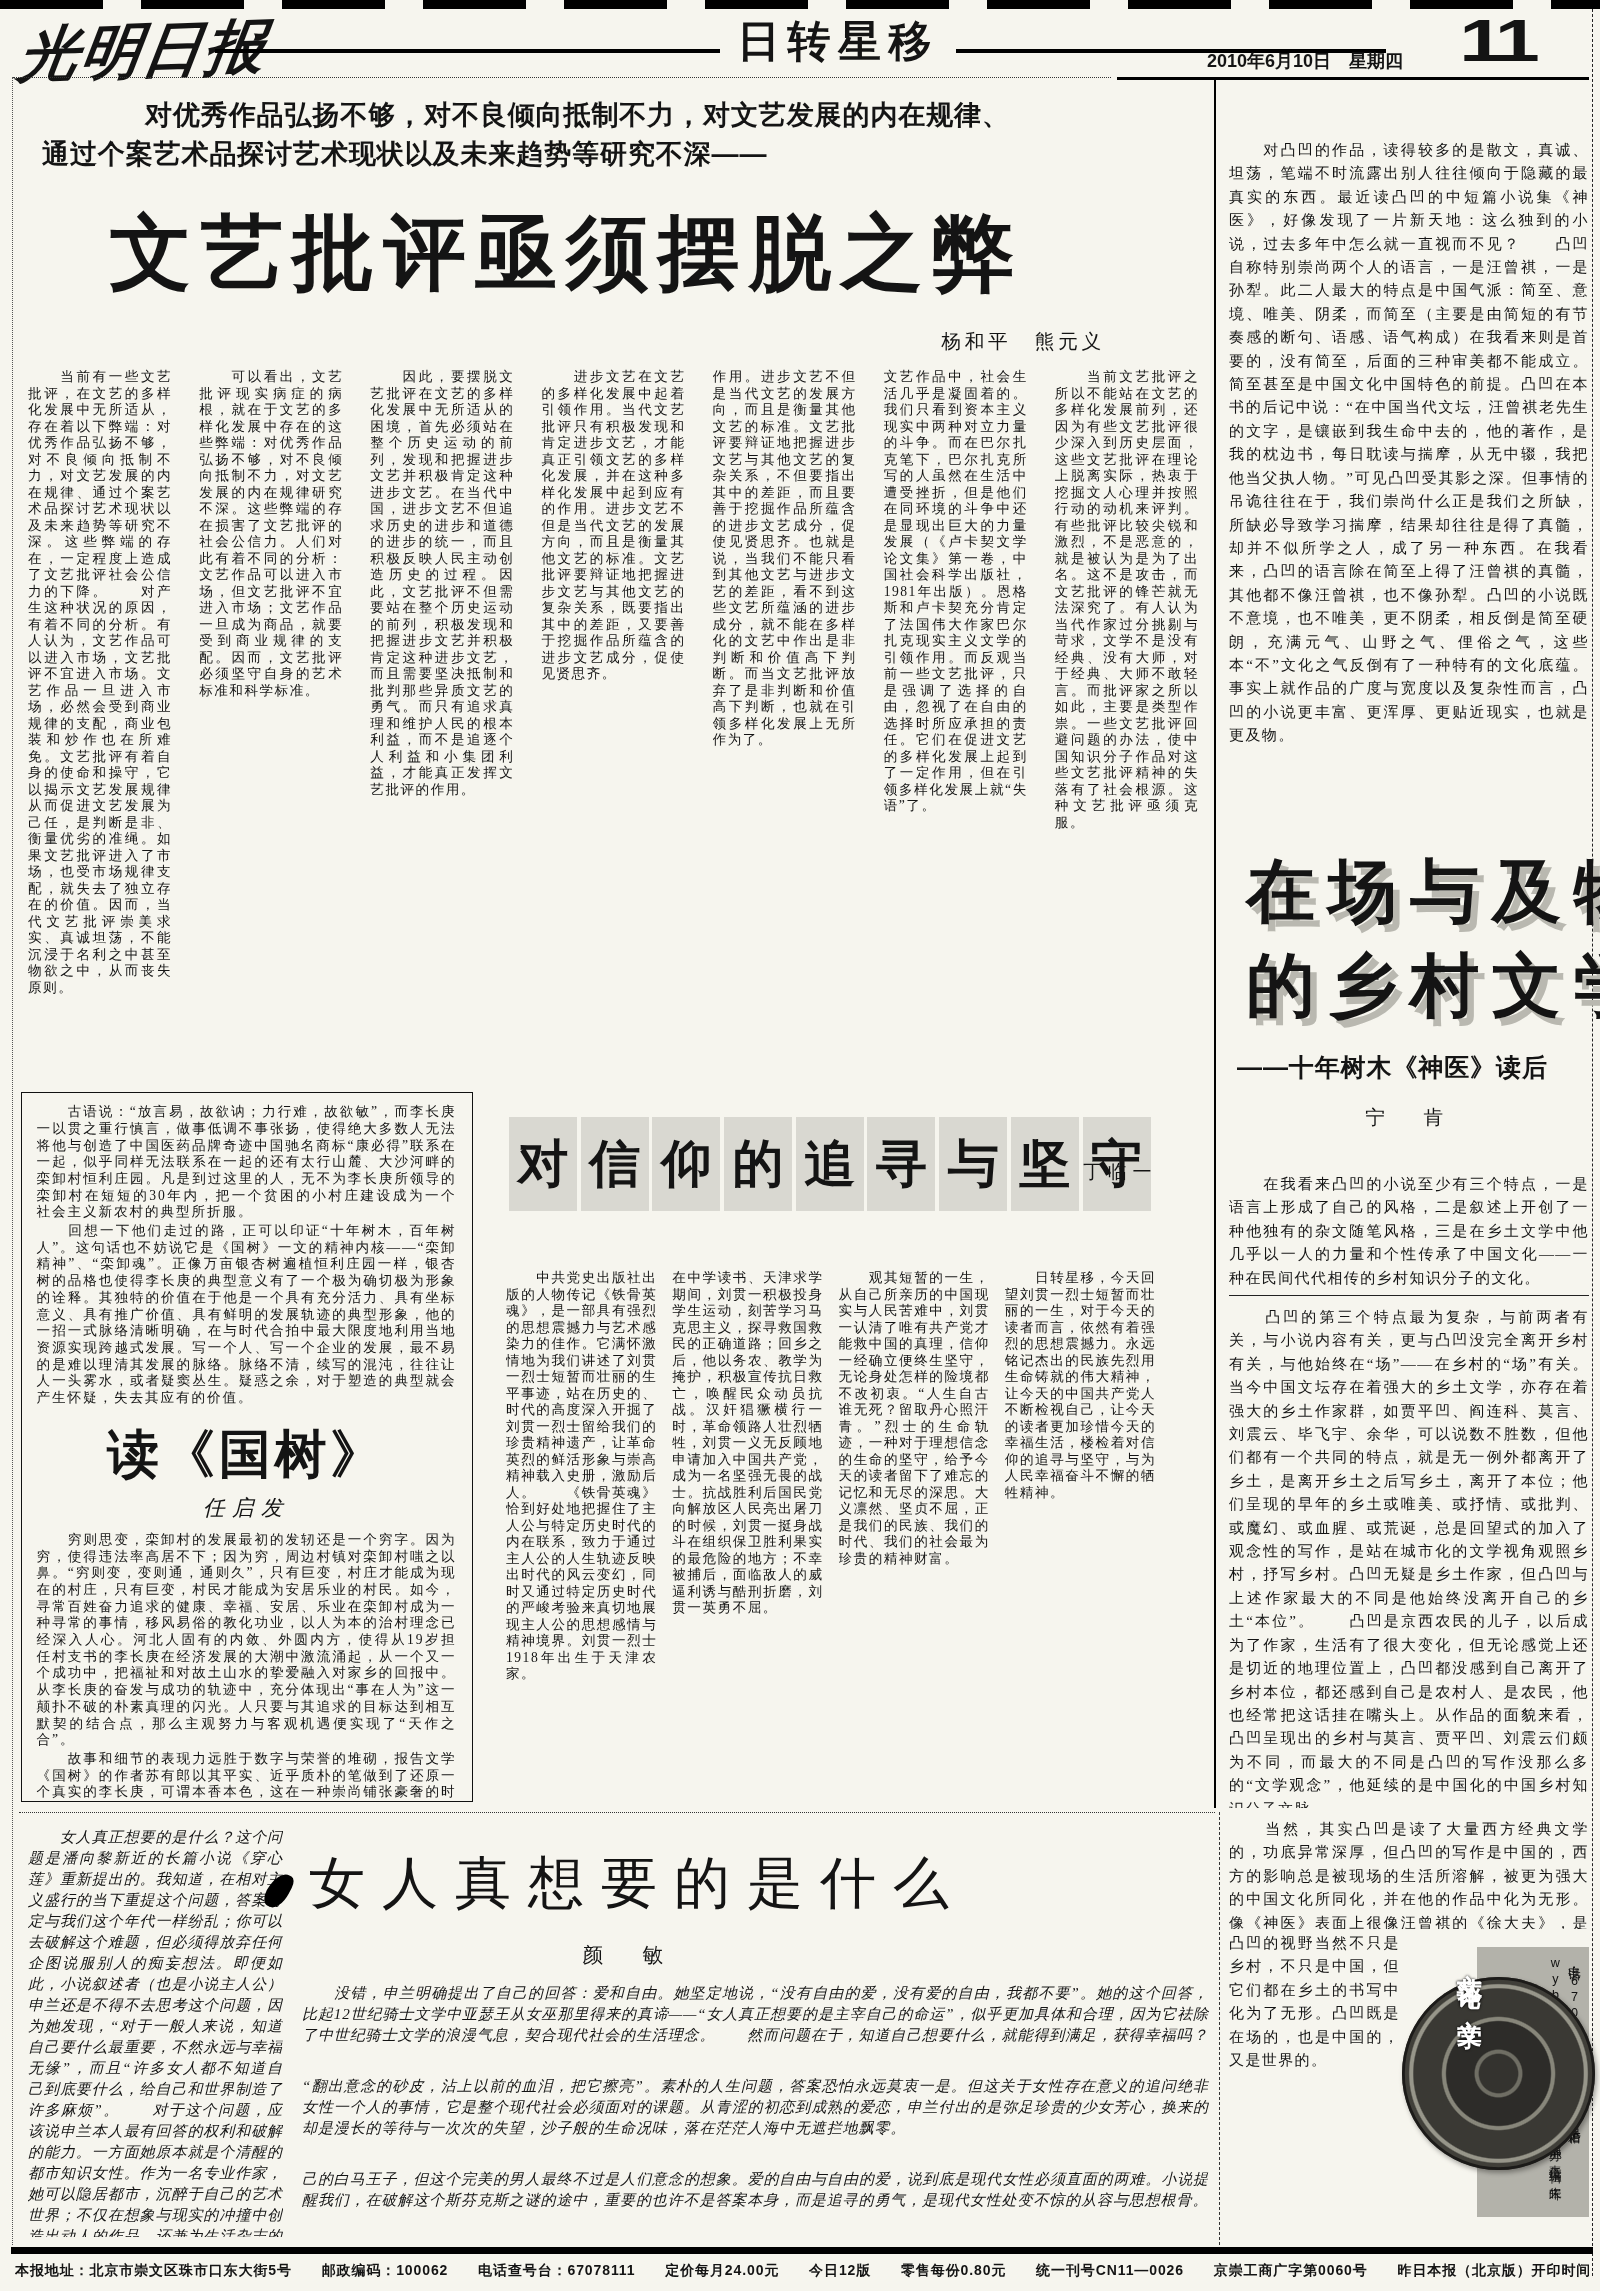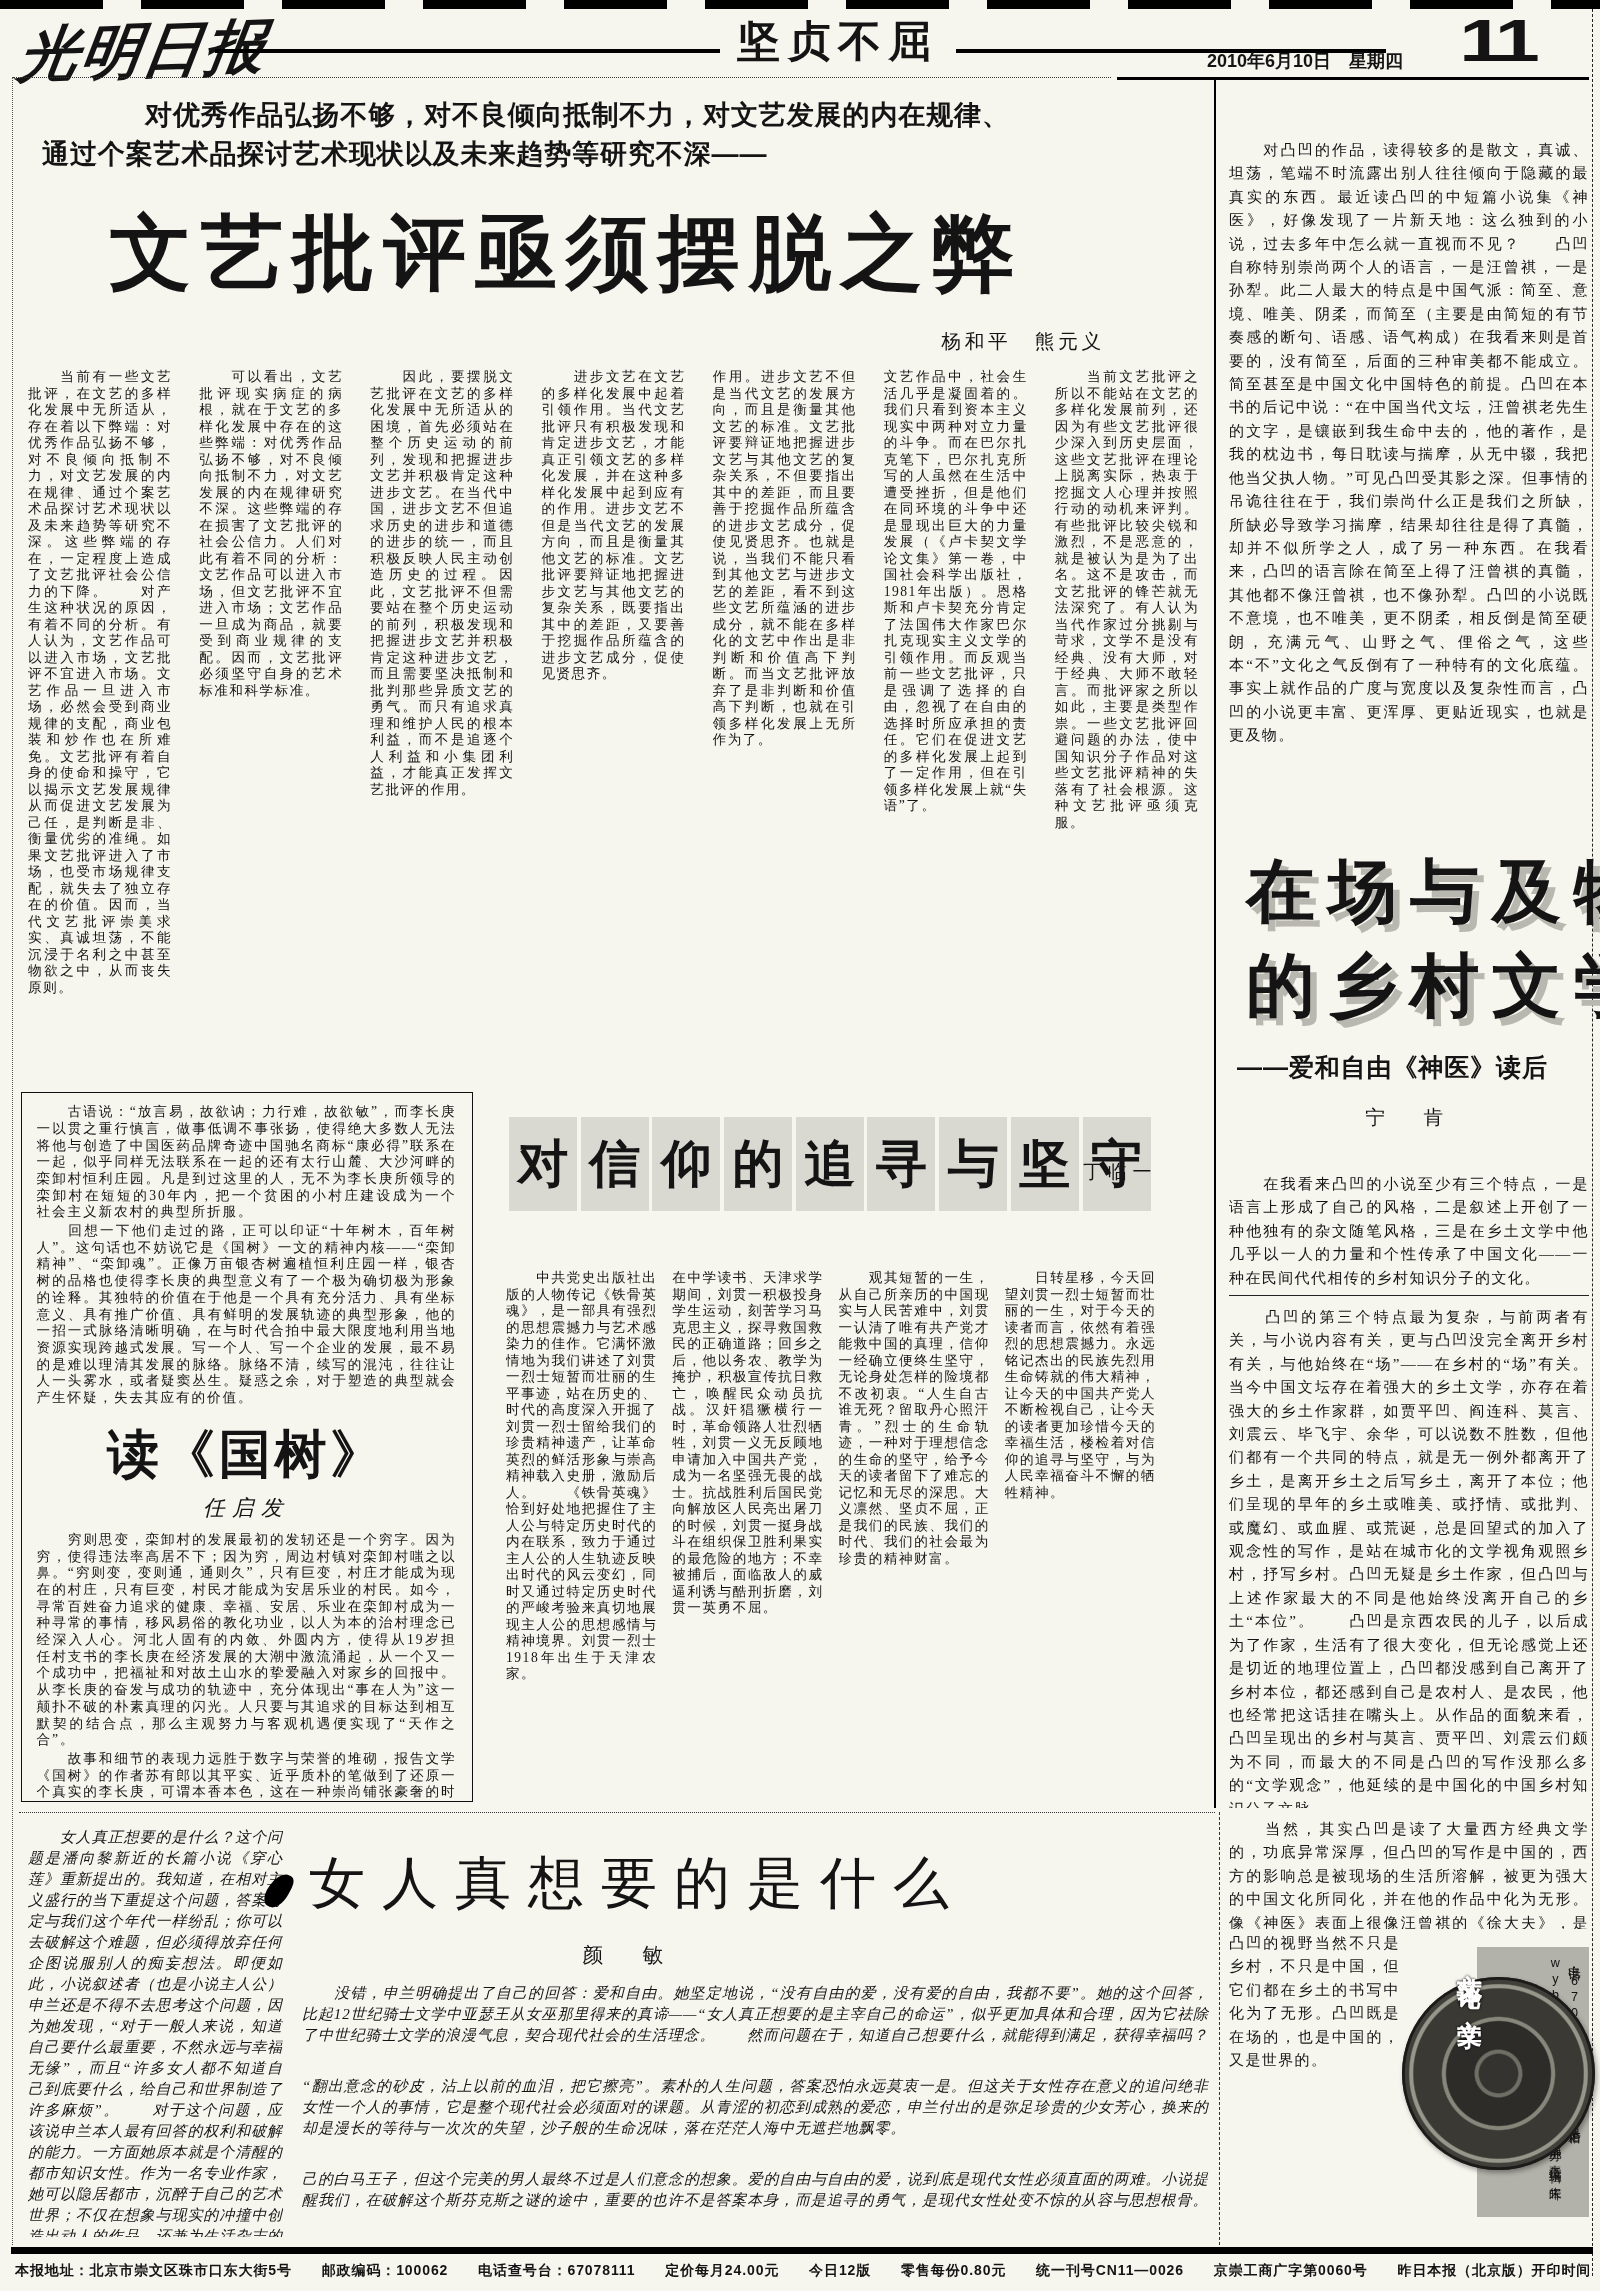--- a/index.html
+++ b/index.html
@@ -96,21 +96,21 @@
         font-family:"Liberation Sans",sans-serif;letter-spacing:0.9px;white-space:nowrap;overflow:hidden;}
 </style>
 </head>
 <body>
 
 <div class="page">
 
   <div class="abs top-dashes"></div>
   <div class="abs logo">光明日报</div>
   <div class="abs mast-line"></div>
-  <div class="abs section-title">坚贞不屈</div>
+  <div class="abs section-title">日转星移</div>
   <div class="abs date">2010年6月10日　星期四</div>
   <div class="abs pagenum">11</div>
   <div class="abs rule-dotted-top"></div>
   <div class="abs rule-right-top"></div>
   <div class="abs vline-mid"></div>
   <div class="abs vline-right-dash"></div>
   <div class="abs vline-left-dot"></div>
 
   <div class="abs kicker">
     <div class="ind">对优秀作品弘扬不够，对不良倾向抵制不力，对文艺发展的内在规律、</div>
@@ -154,21 +154,21 @@
     <div class="ncol">在中学读书、天津求学期间，刘贯一积极投身学生运动，刻苦学习马克思主义，探寻救国救民的正确道路；回乡之后，他以务农、教学为掩护，积极宣传抗日救亡，唤醒民众动员抗战。汉奸猖獗横行一时，革命领路人壮烈牺牲，刘贯一义无反顾地申请加入中国共产党，成为一名坚强无畏的战士。抗战胜利后国民党向解放区人民亮出屠刀的时候，刘贯一挺身战斗在组织保卫胜利果实的最危险的地方；不幸被捕后，面临敌人的威逼利诱与酷刑折磨，刘贯一英勇不屈。</div>
     <div class="ncol">　　观其短暂的一生，从自己所亲历的中国现实与人民苦难中，刘贯一认清了唯有共产党才能救中国的真理，信仰一经确立便终生坚守，无论身处怎样的险境都不改初衷。“人生自古谁无死？留取丹心照汗青。”烈士的生命轨迹，一种对于理想信念的生命的坚守，给予今天的读者留下了难忘的记忆和无尽的深思。大义凛然、坚贞不屈，正是我们的民族、我们的时代、我们的社会最为珍贵的精神财富。</div>
     <div class="ncol">　　日转星移，今天回望刘贯一烈士短暂而壮丽的一生，对于今天的读者而言，依然有着强烈的思想震撼力。永远铭记杰出的民族先烈用生命铸就的伟大精神，让今天的中国共产党人不断检视自己，让今天的读者更加珍惜今天的幸福生活，楼检着对信仰的追寻与坚守，与为人民幸福奋斗不懈的牺牲精神。</div>
   </div>
 
   <div class="abs rt-top">　　对凸凹的作品，读得较多的是散文，真诚、坦荡，笔端不时流露出别人往往倾向于隐藏的最真实的东西。最近读凸凹的中短篇小说集《神医》，好像发现了一片新天地：这么独到的小说，过去多年中怎么就一直视而不见？　　凸凹自称特别崇尚两个人的语言，一是汪曾祺，一是孙犁。此二人最大的特点是中国气派：简至、意境、唯美、阴柔，而简至（主要是由简短的有节奏感的断句、语感、语气构成）在我看来则是首要的，没有简至，后面的三种审美都不能成立。简至甚至是中国文化中国特色的前提。凸凹在本书的后记中说：“在中国当代文坛，汪曾祺老先生的文字，是镶嵌到我生命中去的，他的著作，是我的枕边书，每日耽读与揣摩，从无中辍，我把他当父执人物。”可见凸凹受其影之深。但事情的吊诡往往在于，我们崇尚什么正是我们之所缺，所缺必导致学习揣摩，结果却往往是得了真髓，却并不似所学之人，成了另一种东西。在我看来，凸凹的语言除在简至上得了汪曾祺的真髓，其他都不像汪曾祺，也不像孙犁。凸凹的小说既不意境，也不唯美，更不阴柔，相反倒是简至硬朗，充满元气、山野之气、俚俗之气，这些本“不”文化之气反倒有了一种特有的文化底蕴。事实上就作品的广度与宽度以及复杂性而言，凸凹的小说更丰富、更浑厚、更贴近现实，也就是更及物。</div>
   <div class="abs rt-head">
     <div>在场与及物</div>
     <div>的乡村文学</div>
   </div>
-  <div class="abs rt-sub">——爱和自由《神医》读后</div>
+  <div class="abs rt-sub">——十年树木《神医》读后</div>
   <div class="abs rt-byline">宁　肯</div>
   <div class="abs rt-intro">　　在我看来凸凹的小说至少有三个特点，一是语言上形成了自己的风格，二是叙述上开创了一种他独有的杂文随笔风格，三是在乡土文学中他几乎以一人的力量和个性传承了中国文化——一种在民间代代相传的乡村知识分子的文化。</div>
   <div class="abs rt-rule"></div>
   <div class="abs rt-body">　　凸凹的第三个特点最为复杂，与前两者有关，与小说内容有关，更与凸凹没完全离开乡村有关，与他始终在“场”——在乡村的“场”有关。当今中国文坛存在着强大的乡土文学，亦存在着强大的乡土作家群，如贾平凹、阎连科、莫言、刘震云、毕飞宇、余华，可以说数不胜数，但他们都有一个共同的特点，就是无一例外都离开了乡土，是离开乡土之后写乡土，离开了本位；他们呈现的早年的乡土或唯美、或抒情、或批判、或魔幻、或血腥、或荒诞，总是回望式的加入了观念性的写作，是站在城市化的文学视角观照乡村，抒写乡村。凸凹无疑是乡土作家，但凸凹与上述作家最大的不同是他始终没离开自己的乡土“本位”。　　凸凹是京西农民的儿子，以后成为了作家，生活有了很大变化，但无论感觉上还是切近的地理位置上，凸凹都没感到自己离开了乡村本位，都还感到自己是农村人、是农民，他也经常把这话挂在嘴头上。从作品的面貌来看，凸凹呈现出的乡村与莫言、贾平凹、刘震云们颇为不同，而最大的不同是凸凹的写作没那么多的“文学观念”，他延续的是中国化的中国乡村知识分子文脉。</div>
   <div class="abs rt-body2">　　当然，其实凸凹是读了大量西方经典文学的，功底异常深厚，但凸凹的写作是中国的，西方的影响总是被现场的生活所溶解，被更为强大的中国文化所同化，并在他的作品中化为无形。像《神医》表面上很像汪曾祺的《徐大夫》，是中医题材。</div>
   <div class="abs rt-body3">凸凹的视野当然不只是乡村，不只是中国，但它们都在乡土的书写中化为了无形。凸凹既是在场的，也是中国的，又是世界的。</div>
 
   <div class="abs ibox">
     <div class="ibox-text">
       <span>电话：67078522　电子信箱：wyb@gmw.cn</span>

